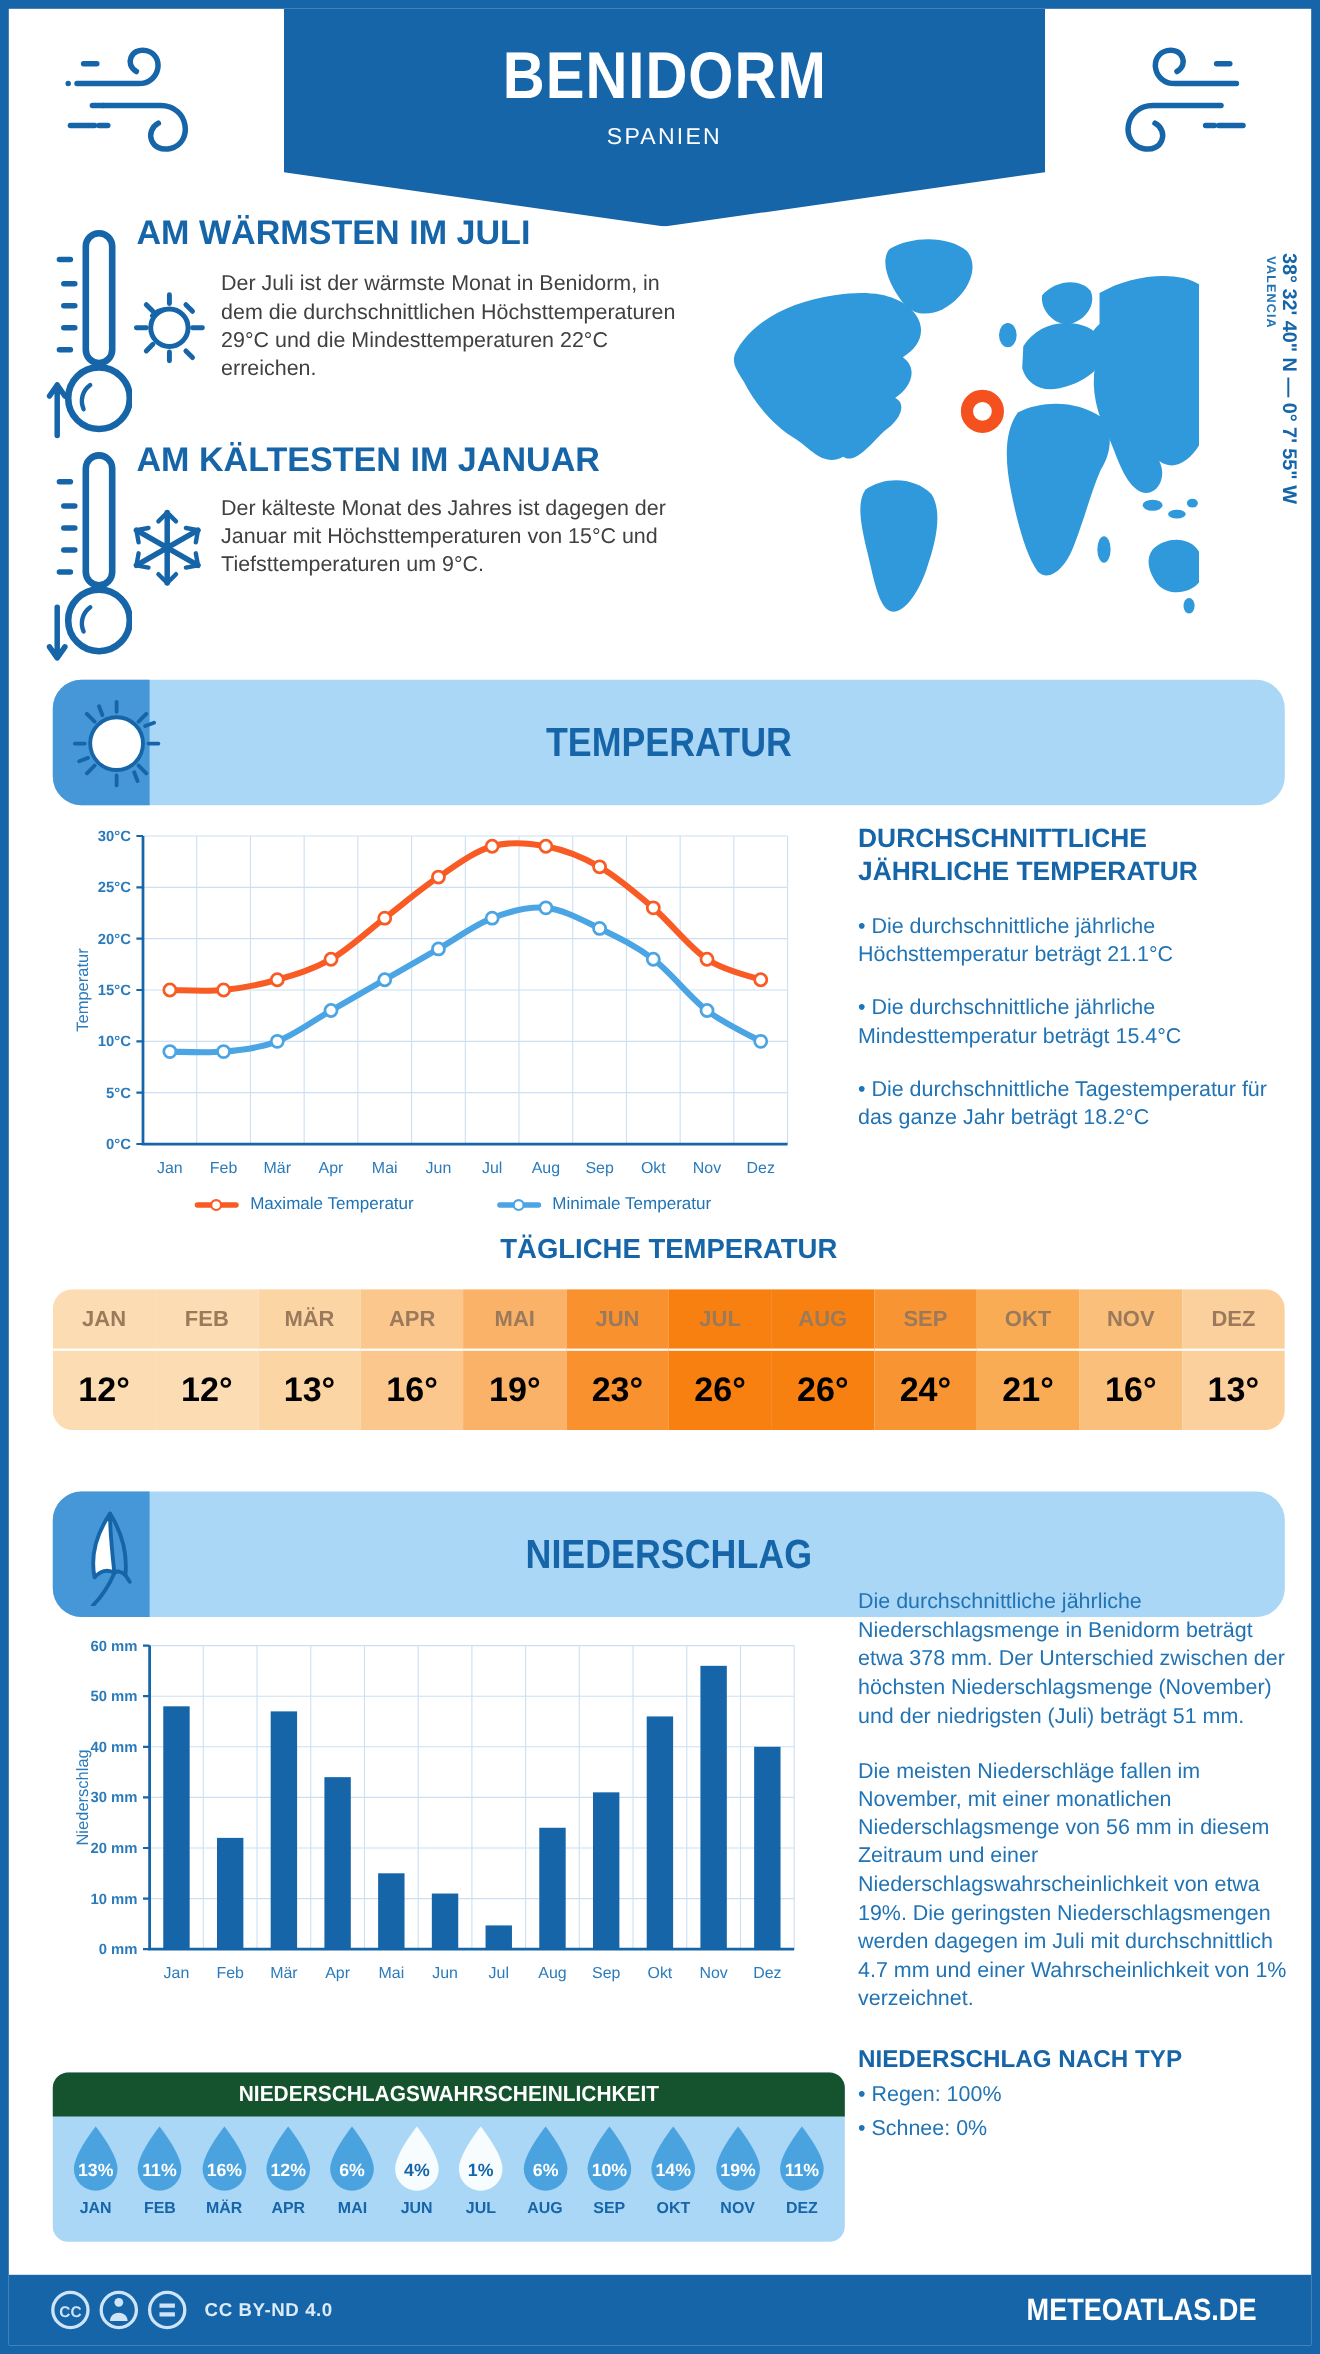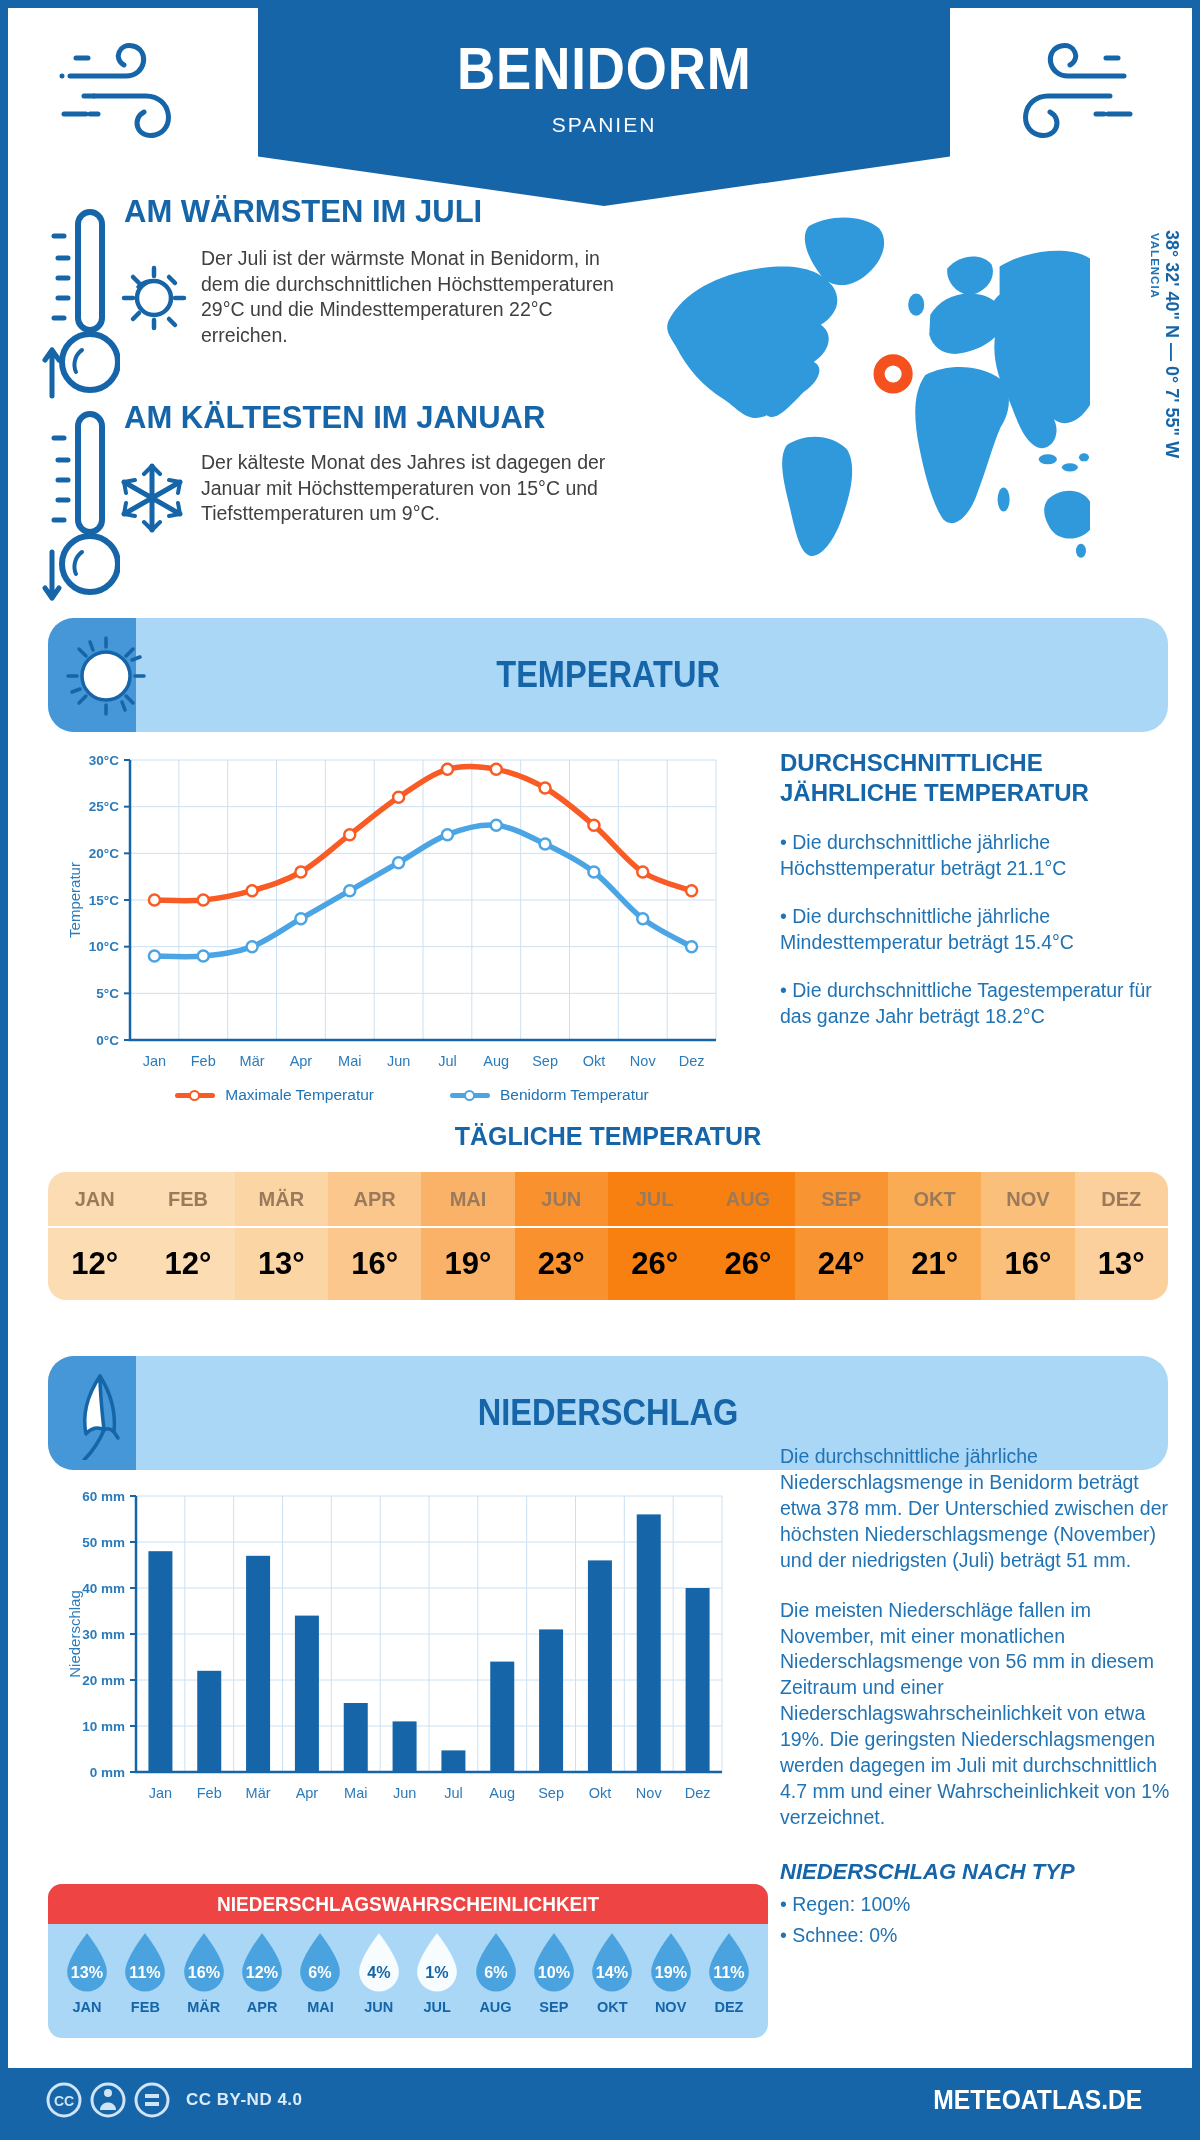--- a/index.html
+++ b/index.html
@@ -41,34 +41,34 @@
   .lg-dot{position:absolute;left:14px;top:-3px;width:7px;height:7px;border-radius:50%;background:#fff;border:2.5px solid;}
   .lg-sq{width:13px;height:13px;background:#1565A8;display:inline-block;}
 
   
   .col-right{position:absolute;left:772px;width:404px;color:#2073B4;}
   .col-right h3{margin:0 0 6px;font-size:24px;line-height:1.25;color:#1565A8;}
   .bullet{font-size:19.5px;line-height:1.33;margin-top:22px;}
   .bullet::before{content:"• ";}
   .para{font-size:19.5px;line-height:1.33;margin-top:24px;}
   .para:first-child{margin-top:0;}
-  .type-h{font-size:22px;font-weight:700;color:#1565A8;margin-top:28px;font-style:italic;}
+  .type-h{font-size:22px;font-weight:700;color:#1565A8;margin-top:28px;}
   .type-b{font-size:19.5px;margin-top:8px;}
   .type-b::before{content:"• ";}
 
   
   .daily-title{position:absolute;left:0;width:1200px;top:1114px;text-align:center;font-size:25px;font-weight:700;color:#1565A8;}
   .daily{position:absolute;left:40px;top:1164px;width:1120px;height:128px;border-radius:18px;overflow:hidden;display:flex;}
   .day-col{flex:1;display:flex;flex-direction:column;}
   .day-m{height:54px;display:flex;align-items:center;justify-content:center;font-size:20px;font-weight:700;color:#9A7A5A;border-bottom:2px solid #fff;}
   .day-v{flex:1;display:flex;align-items:center;justify-content:center;font-size:31px;font-weight:700;color:#000000;}
 
   
   .prob{position:absolute;left:40px;top:1876px;width:720px;height:154px;background:#ABD7F7;border-radius:14px;}
-  .prob .phead{height:40px;background:#ef4444;border-radius:14px 14px 0 0;display:flex;align-items:center;justify-content:center;
+  .prob .phead{height:40px;background:#14532d;border-radius:14px 14px 0 0;display:flex;align-items:center;justify-content:center;
     color:#fff;font-size:20px;font-weight:700;}
   .drops{display:flex;justify-content:space-between;padding:8px 12px 0;}
   .drop{width:54px;text-align:center;}
   .drop .m{font-size:14.5px;font-weight:700;color:#1565A8;margin-top:1px;}
 
   
   .footer{position:absolute;left:0;right:0;bottom:0;height:64px;background:#1565A8;display:flex;align-items:center;padding:0 36px;box-sizing:border-box;}
   .footer .lic{color:#DCEBF8;font-size:17px;font-weight:700;letter-spacing:.5px;margin-left:14px;}
   .footer .site{margin-left:auto;color:#fff;font-size:28px;font-weight:700;}
 </style>
@@ -242,21 +242,21 @@
       <div class="item">
         <span class="lg-line" style="background: rgb(249, 91, 37);">
           <span class="lg-dot" style="border-color: rgb(249, 91, 37);"></span>
         </span>
         <span>Maximale Temperatur</span>
       </div>
       <div class="item">
         <span class="lg-line" style="background: rgb(75, 164, 227);">
           <span class="lg-dot" style="border-color: rgb(75, 164, 227);"></span>
         </span>
-        <span>Benidorm Temperatur</span>
+        <span>Minimale Temperatur</span>
       </div>
     </div>
 
   <div class="col-right" style="top:740px">
     <h3>DURCHSCHNITTLICHE JÄHRLICHE TEMPERATUR</h3>
     <div class="bullet">Die durchschnittliche jährliche Höchsttemperatur beträgt 21.1°C</div>
     <div class="bullet">Die durchschnittliche jährliche Mindesttemperatur beträgt 15.4°C</div>
     <div class="bullet">Die durchschnittliche Tagestemperatur für das ganze Jahr beträgt 18.2°C</div>
   </div>
 

